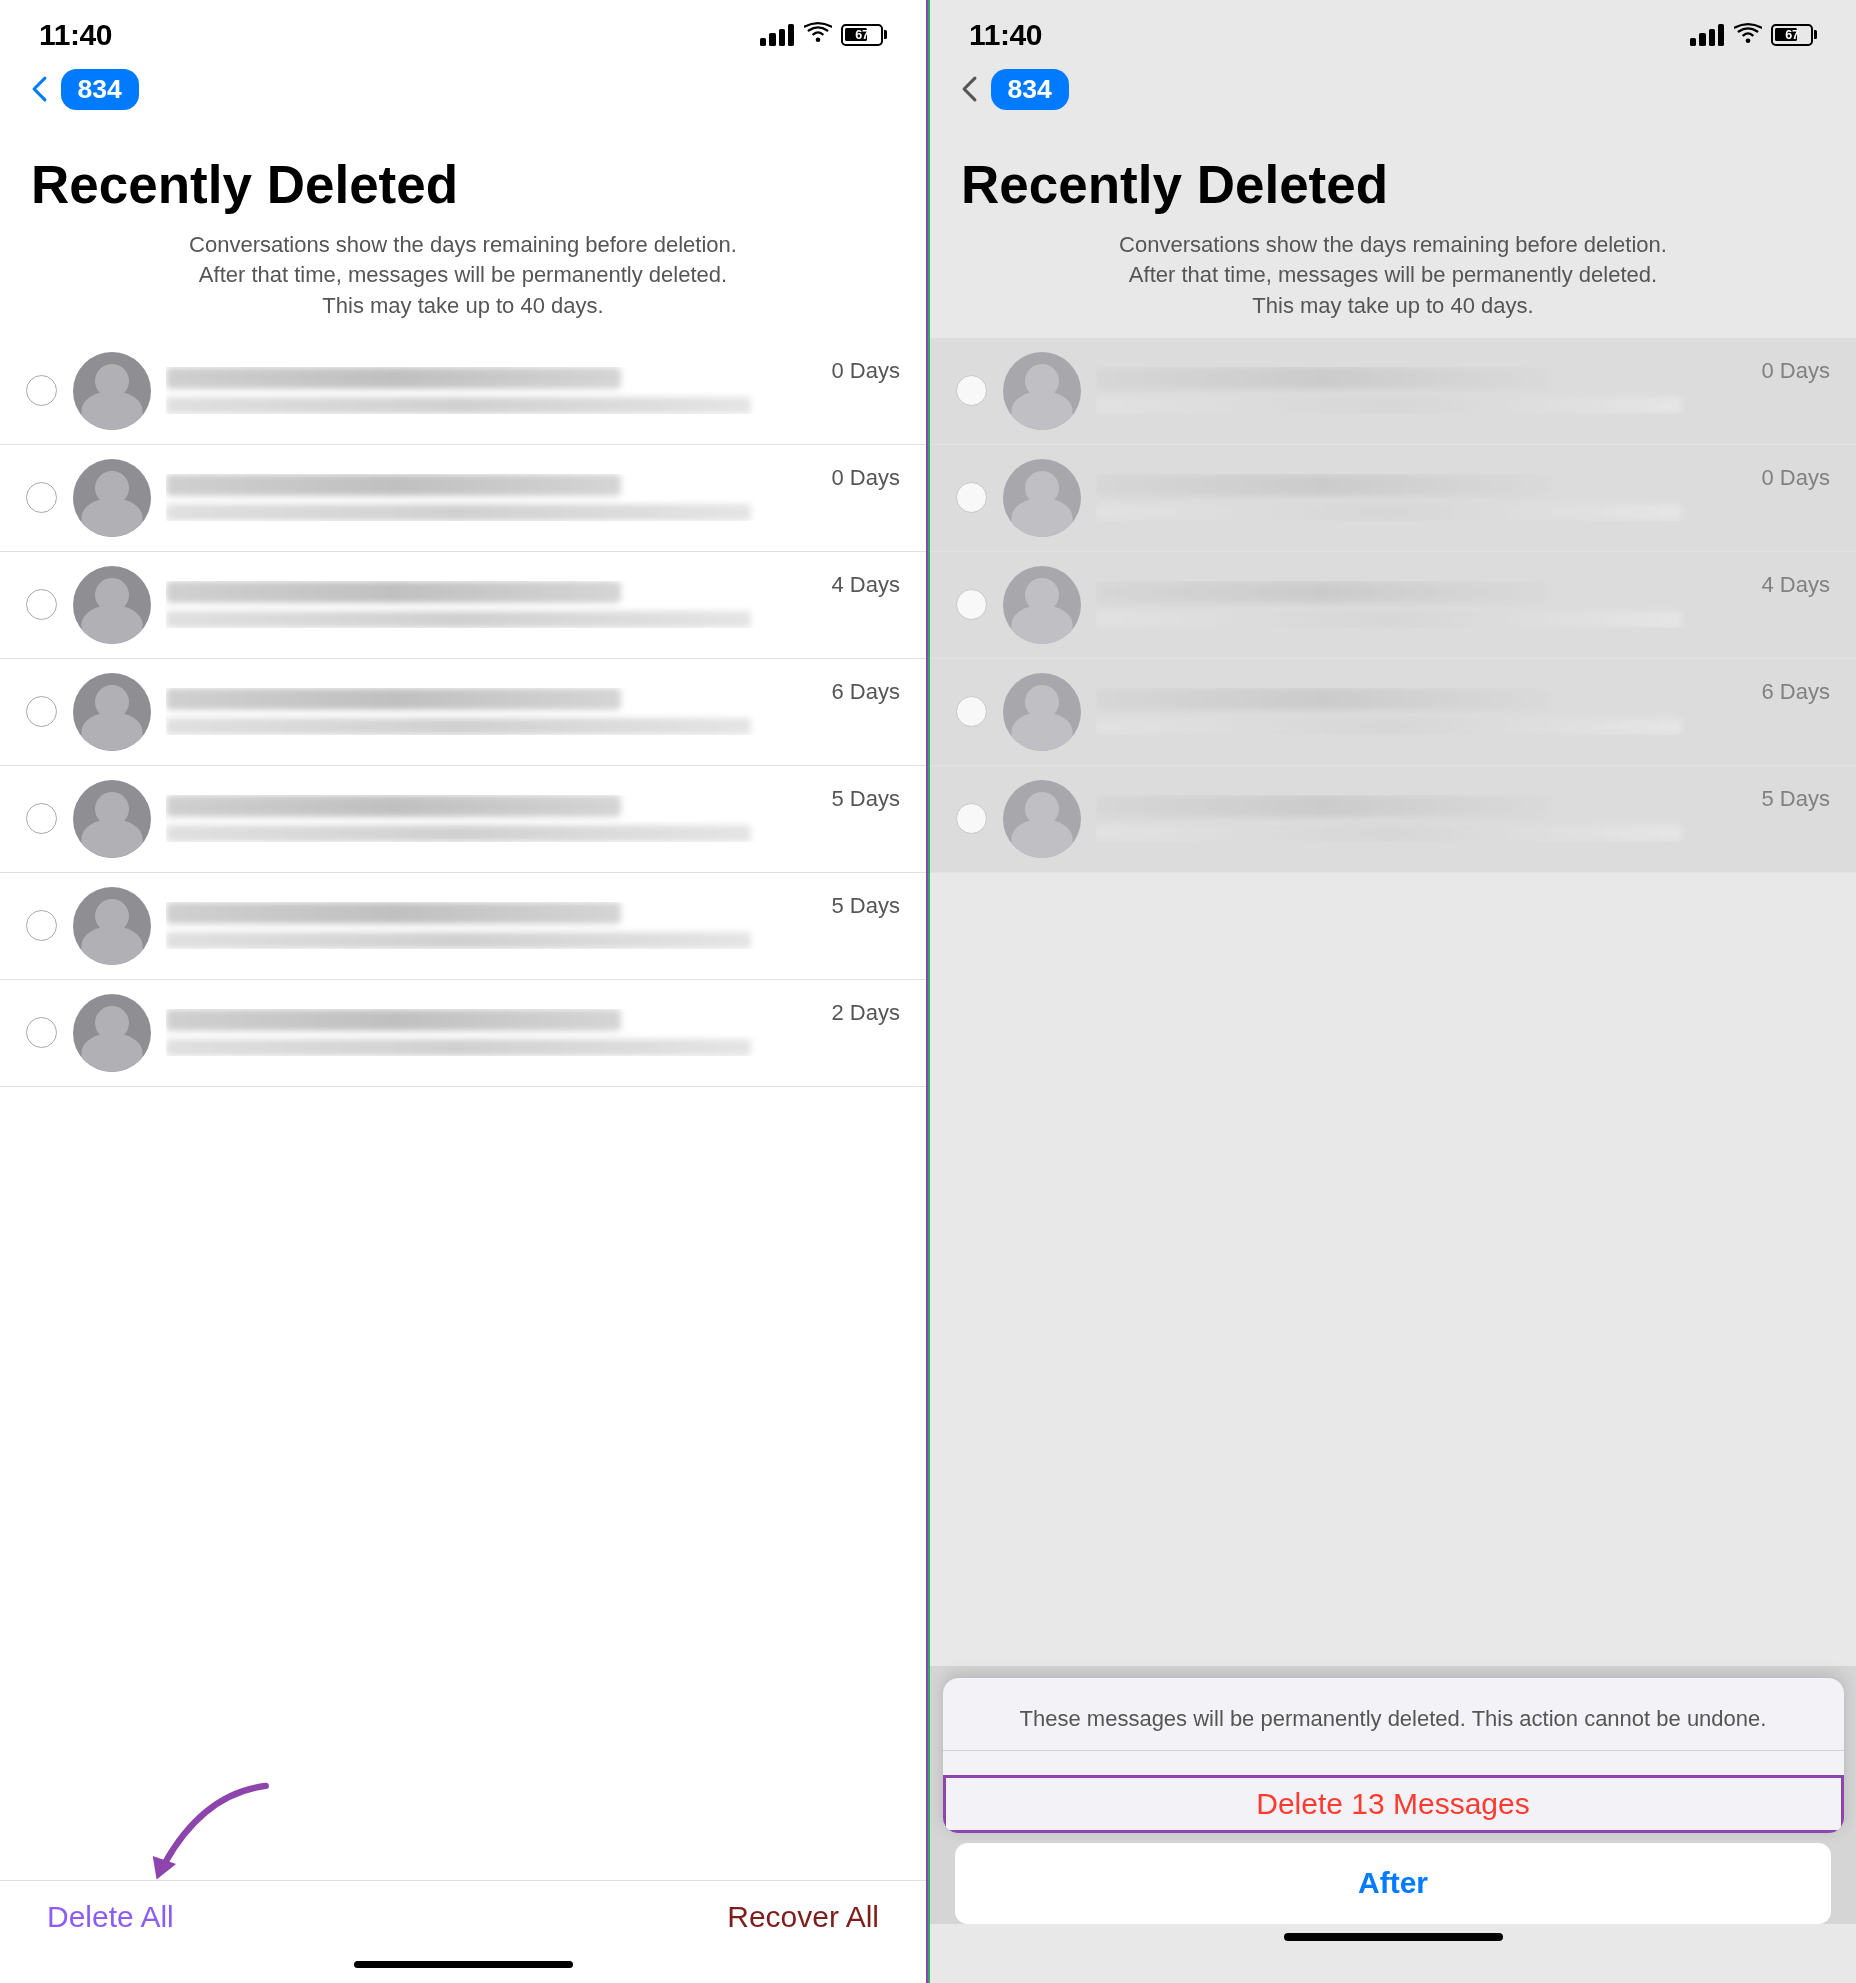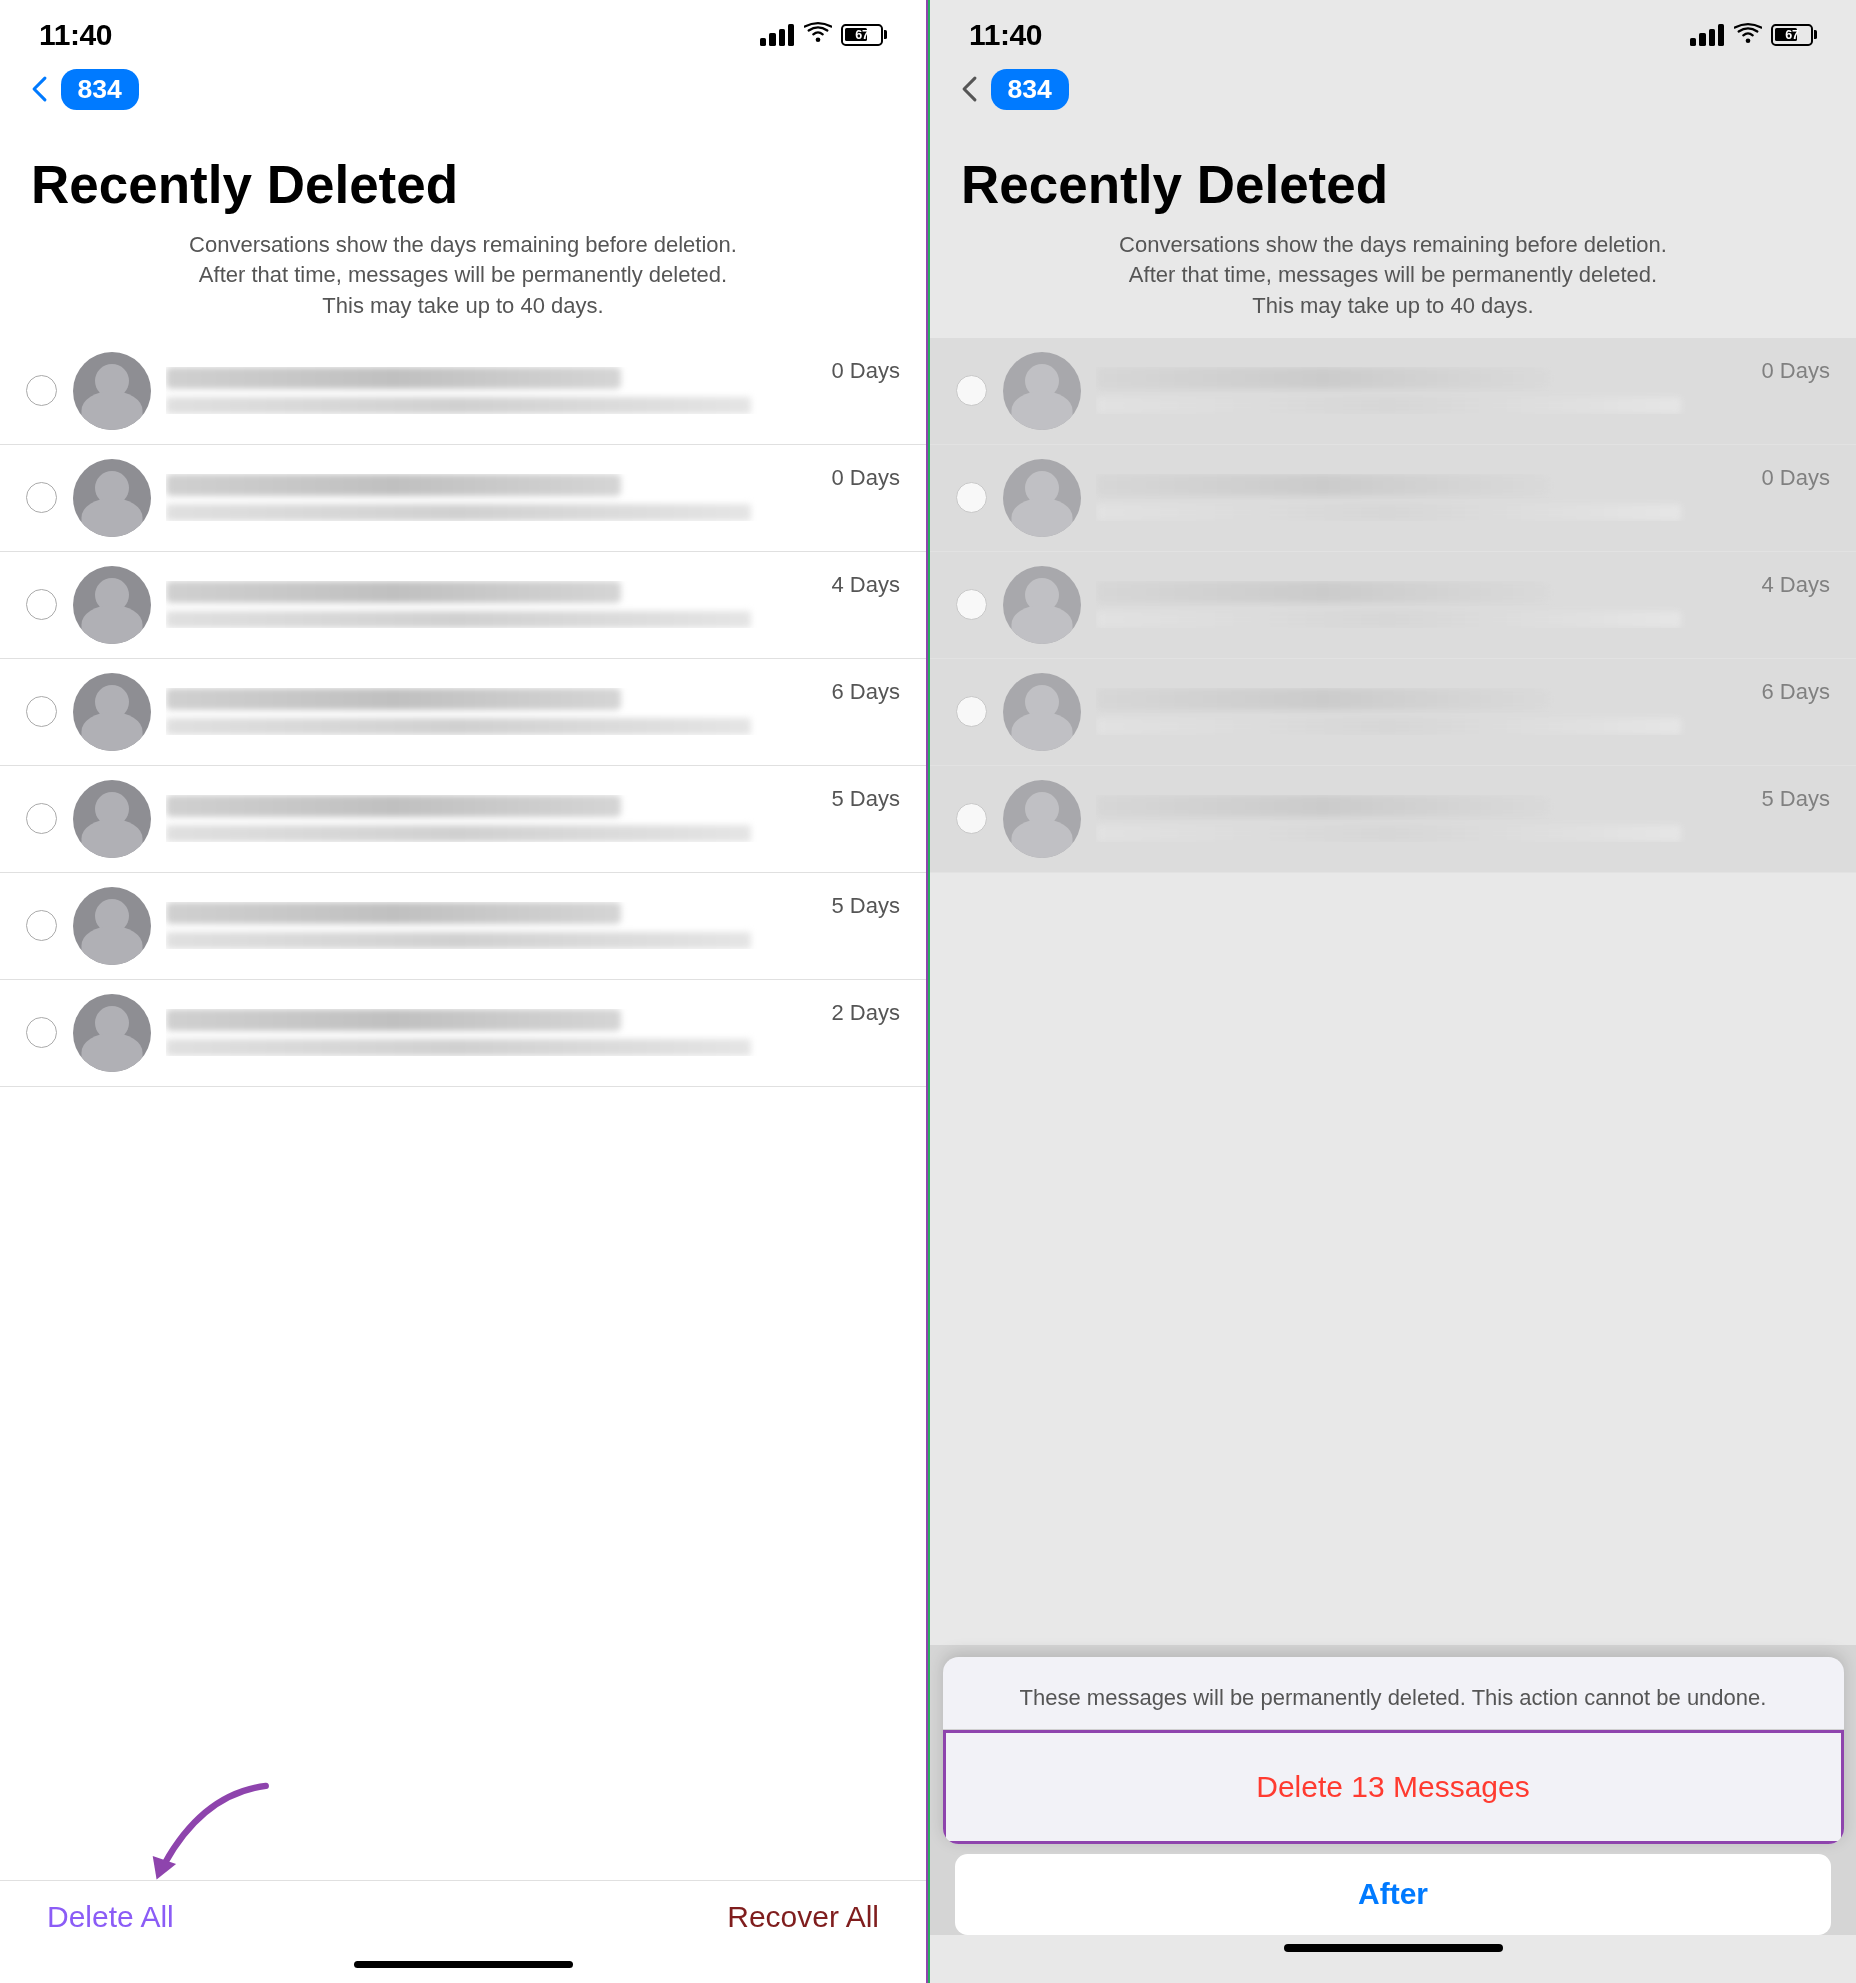--- a/index.html
+++ b/index.html
@@ -221,41 +221,42 @@
       width: 219px;
       height: 7.8px;
       background: #000;
       border-radius: 4.7px;
       margin: 7.8px auto 15.6px;
     }
 
     
     .right-panel-overlay {
       position: absolute;
-      bottom: 1px;
+      bottom: 12px;
       left: 0;
       right: 0;
       z-index: 10;
     }
 
     .action-sheet-message {
       padding: 23.5px 31px 15.6px;
       text-align: center;
       font-size: 22px;
       color: #555;
       border-bottom: 0.8px solid #d0d0d0;
       line-height: 1.5;
     }
 
     .action-sheet-btn {
-      padding: 37px 31px;
+      padding: 9px 31px;
       text-align: center;
       font-size: 30px;
       cursor: pointer;
       border-bottom: 0.8px solid #d0d0d0;
+      margin-top: 24px;
     }
 
     .action-sheet-btn.destructive {
       color: #FF3B30;
       font-weight: 400;
       border: 3.1px solid #8e44ad;
     }
 
     .action-sheet-cancel {
       background: #fff;

